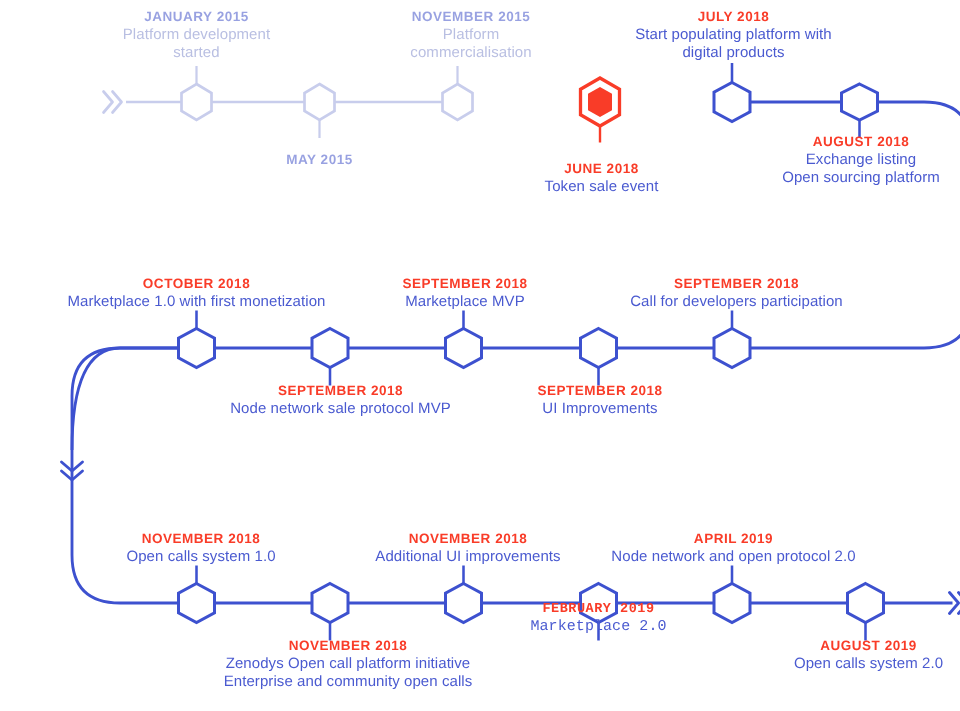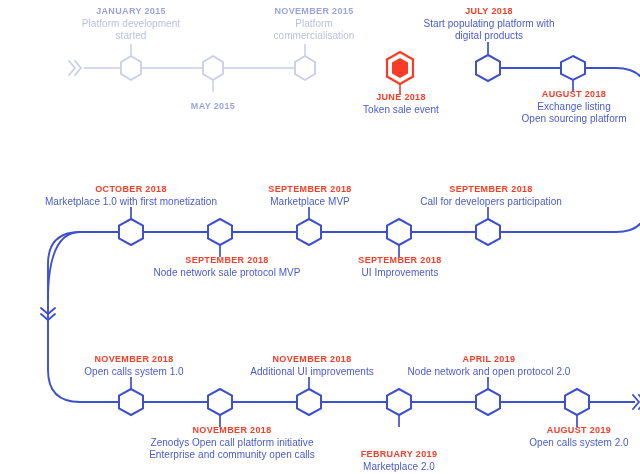--- a/index.html
+++ b/index.html
@@ -175,21 +175,21 @@
   </div>
 
   <div class="lbl tone-faded" style="left:286px;top:5px;transform:translateX(-50%);">
     <span class="date">NOVEMBER 2015</span>
     <span class="desc">
       <span>Platform</span>
       <span>commercialisation</span>
     </span>
   </div>
 
-  <div class="lbl tone-red" style="left:373px;top:91px;transform:translateX(-50%);">
+  <div class="lbl tone-red" style="left:373px;top:106px;transform:translateX(-50%);">
     <span class="date">JUNE 2018</span>
     <span class="desc">
       <span>Token sale event</span>
     </span>
   </div>
 
   <div class="lbl tone-red" style="left:461px;top:5px;transform:translateX(-50%);text-align:center;">
     <span class="date">JULY 2018</span>
     <span class="desc">
       <span>Start populating platform with</span>
@@ -255,21 +255,21 @@
     </span>
   </div>
 
   <div class="lbl tone-red" style="left:284px;top:353px;transform:translateX(-50%);">
     <span class="date">NOVEMBER 2018</span>
     <span class="desc">
       <span>Additional UI improvements</span>
     </span>
   </div>
 
-  <div class="lbl tone-red" style="left:371px;top:448px;transform:translateX(-50%);">
+  <div class="lbl tone-red" style="left:371px;top:400px;transform:translateX(-50%);font-family:Liberation Mono, monospace;">
     <span class="date">FEBRUARY 2019</span>
     <span class="desc">
       <span>Marketplace 2.0</span>
     </span>
   </div>
 
   <div class="lbl tone-red" style="left:461px;top:353px;transform:translateX(-50%);">
     <span class="date">APRIL 2019</span>
     <span class="desc">
       <span>Node network and open protocol 2.0</span>

